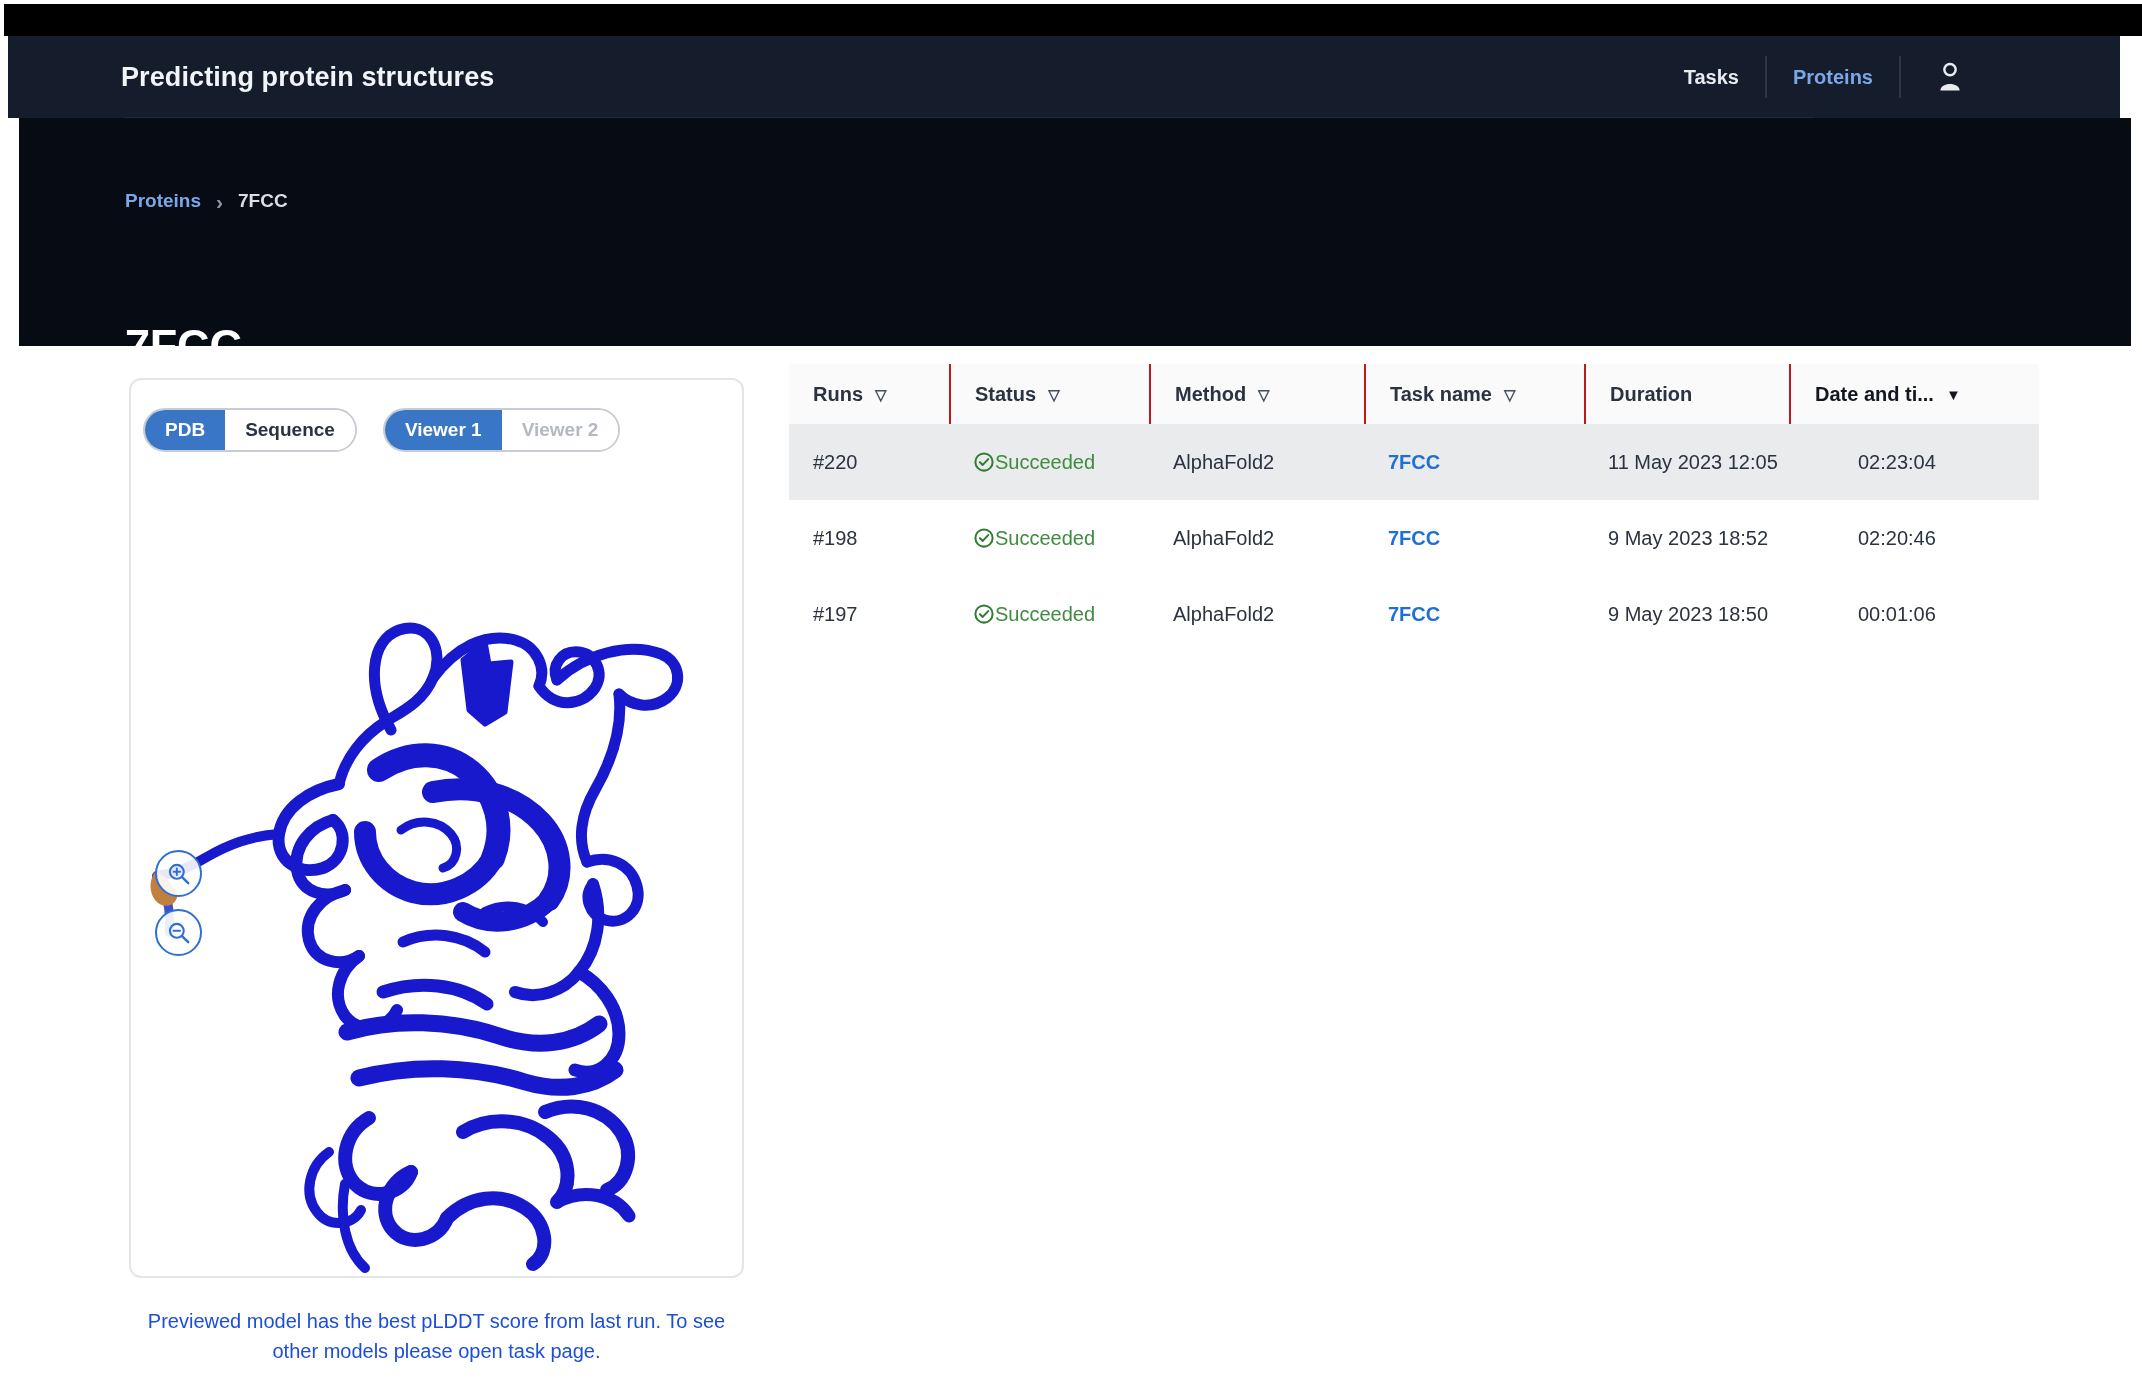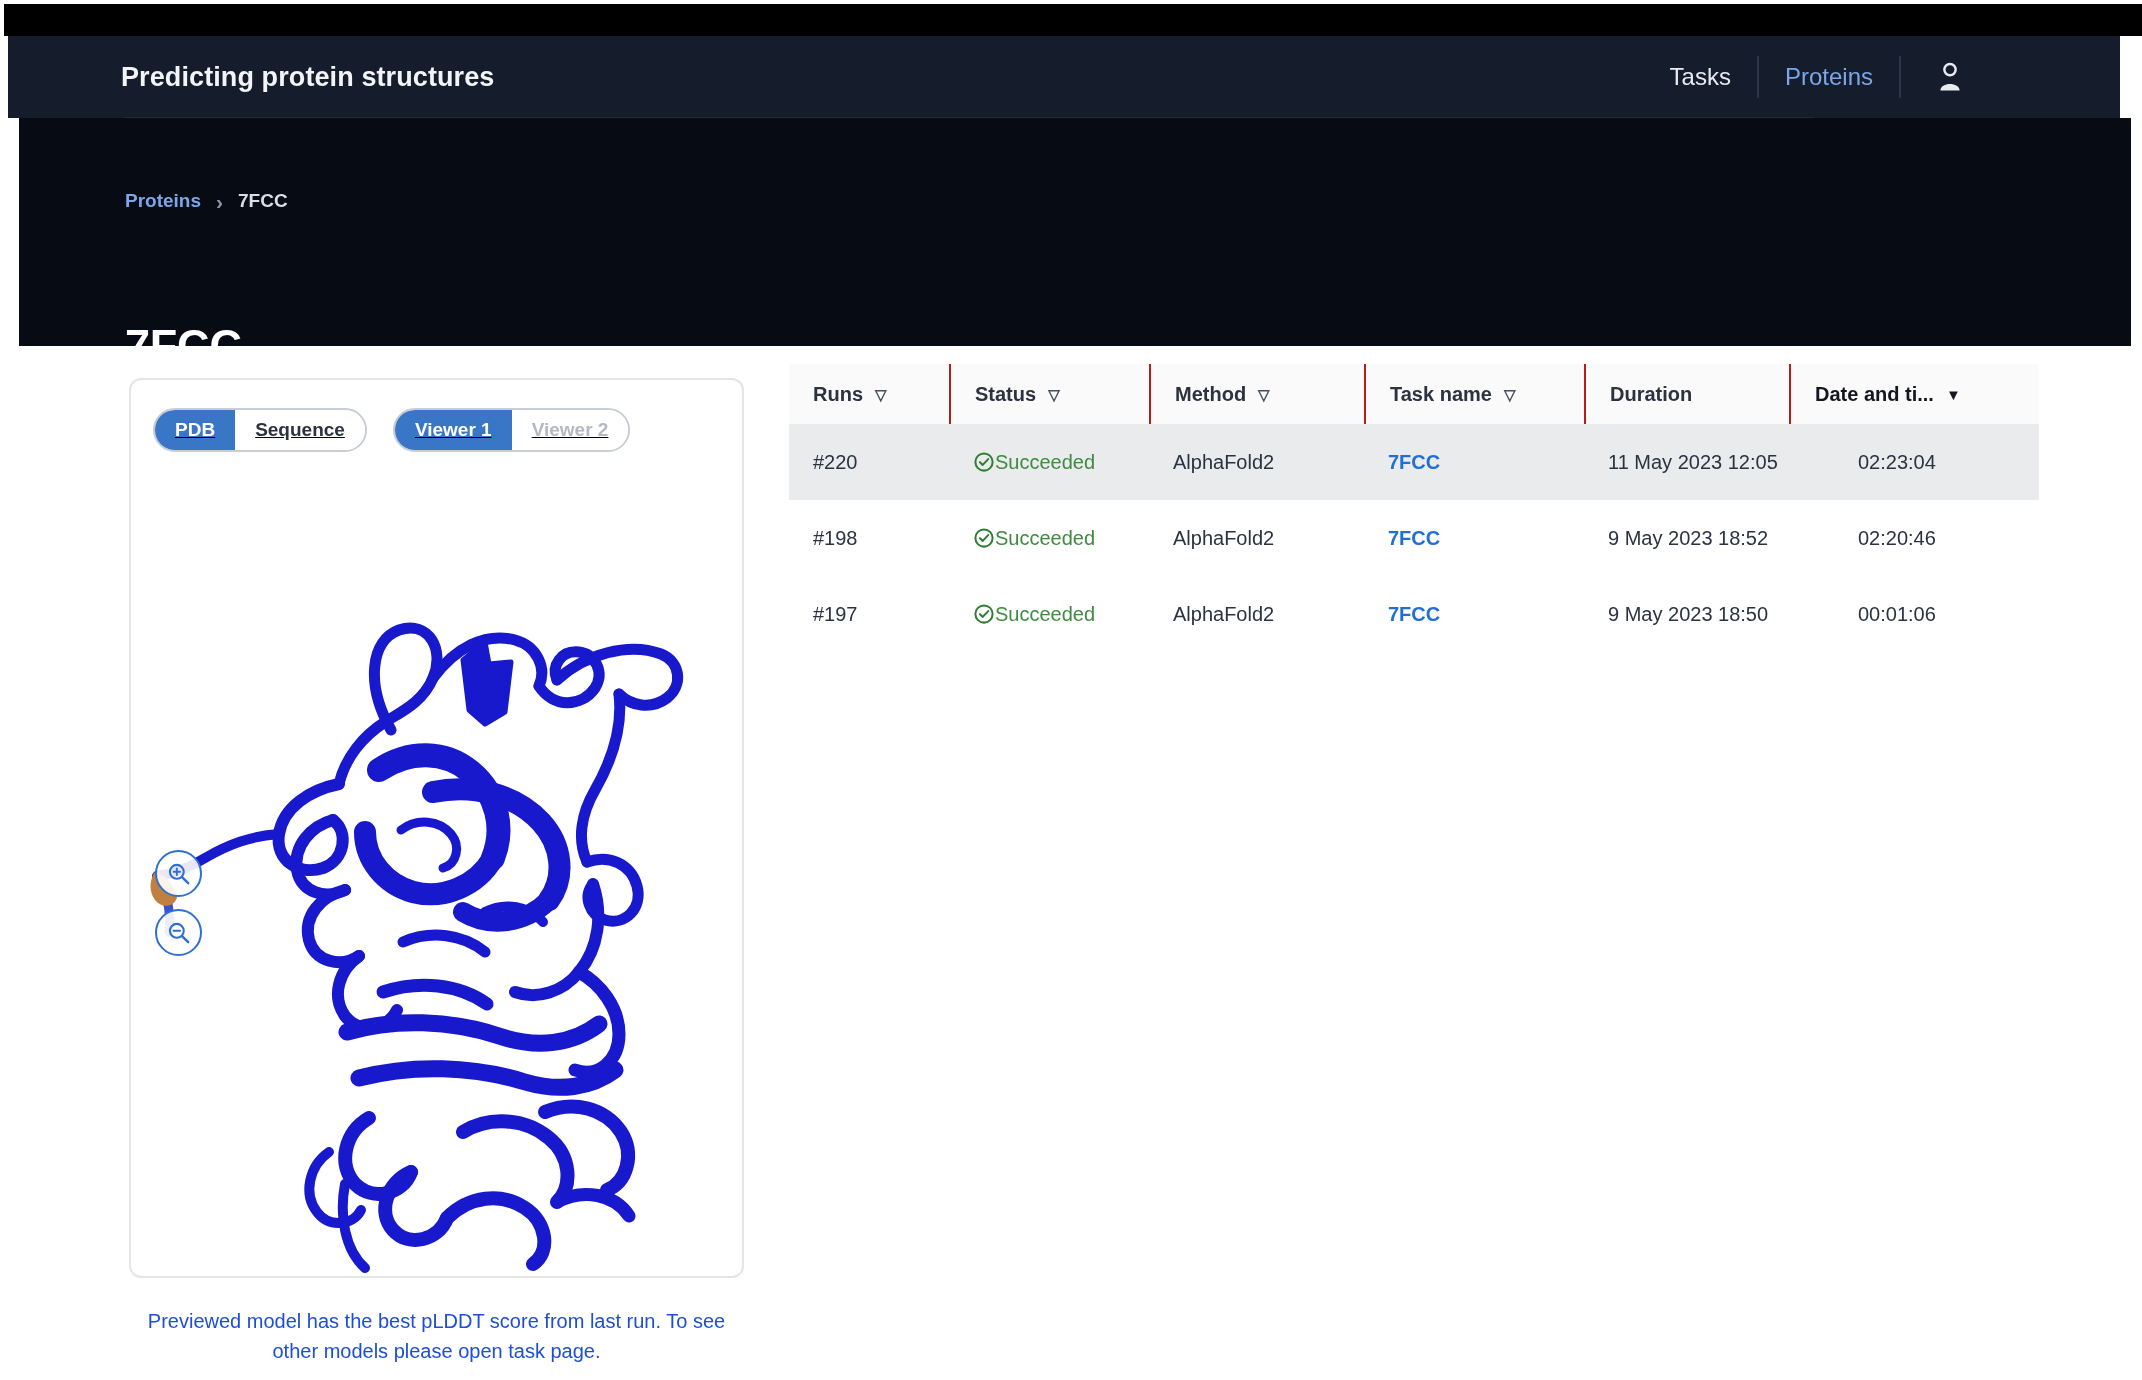--- a/index.html
+++ b/index.html
@@ -56,22 +56,22 @@
     white-space: nowrap;
   }
   .nav-right {
     position: absolute;
     right: 125px;
     display: flex;
     align-items: center;
     height: 50px;
   }
   .nav-link {
-    font-size: 24px;
-    font-weight: normal;
+    font-size: 20px;
+    font-weight: bold;
     padding: 0 26px;
     white-space: nowrap;
     line-height: 50px;
   }
   .nav-link.tasks { color: #e8ebf0; }
   .nav-link.proteins { color: #7aa7e8; }
   .nav-vsep {
     width: 2px;
     height: 42px;
     background: #2b3649;
@@ -157,24 +157,23 @@
     position: absolute;
     left: 110px; top: 32px;
     width: 615px;
     height: 900px;
     background: #ffffff;
     border: 2px solid #e3e5e9;
     border-radius: 12px;
   }
   .toggle-row {
     position: absolute;
-    left: 22px; top: 28px;
+    left: 12px; top: 28px;
     display: flex;
     gap: 26px;
-    text-decoration: underline;
   }
   .toggle-group {
     display: flex;
     border: 2px solid #c8ccd4;
     border-radius: 22px;
     overflow: hidden;
     height: 44px;
   }
   .toggle-btn {
     height: 40px;

